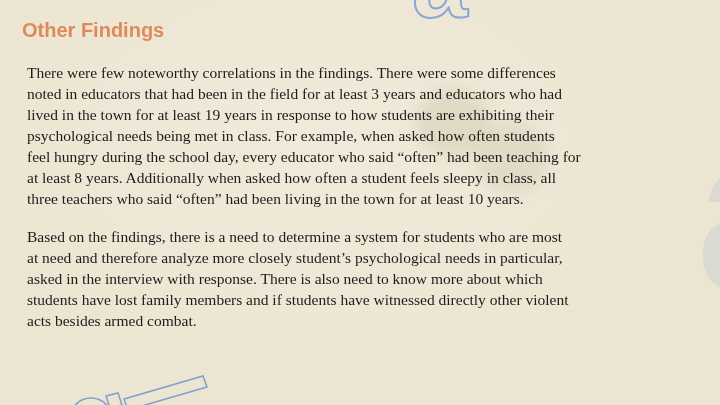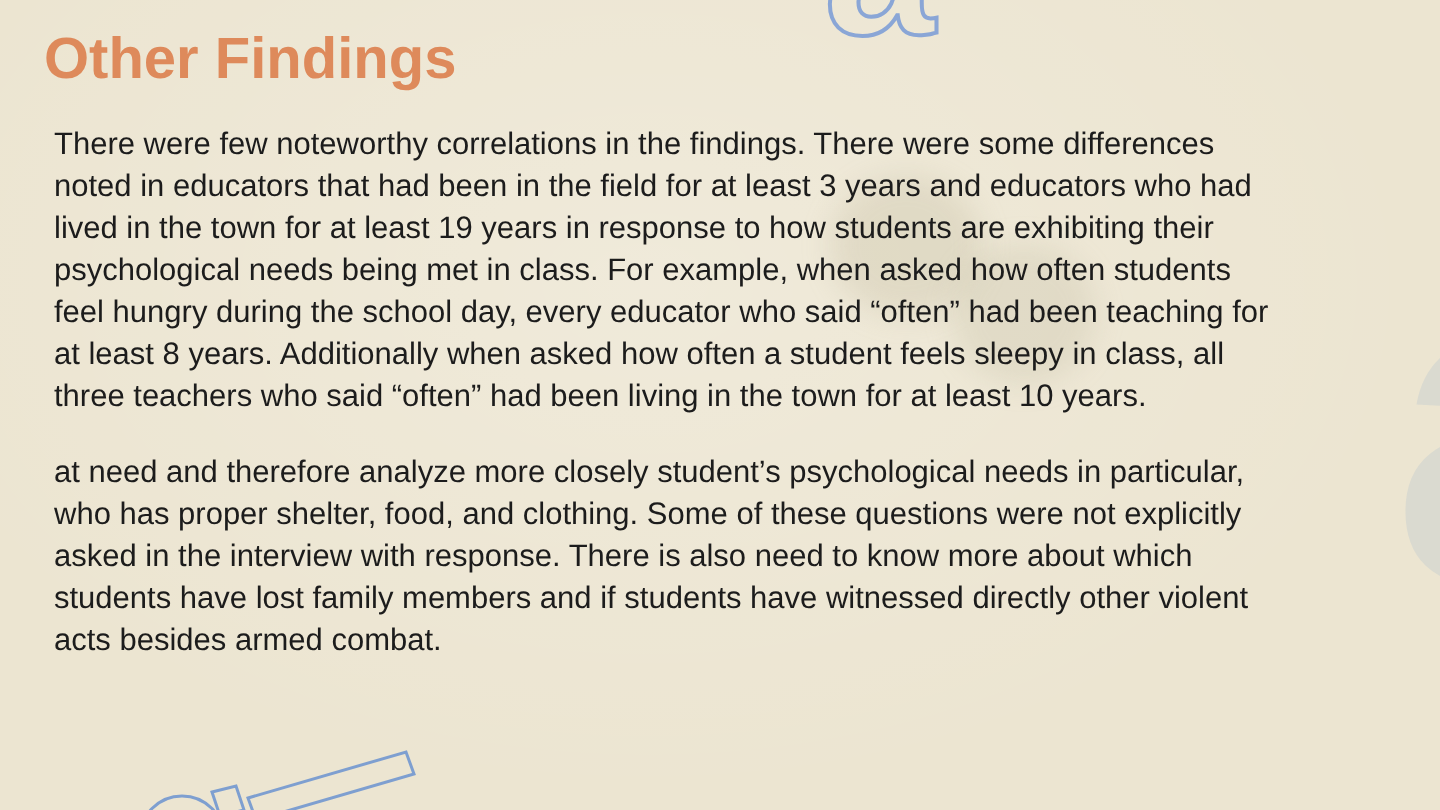--- a/index.html
+++ b/index.html
@@ -15,39 +15,39 @@
     background:
       radial-gradient(ellipse at 45% 35%, rgba(255,255,255,0.20), rgba(255,255,255,0) 70%),
       #ECE5D1;
     font-family: "Liberation Sans", sans-serif;
   }
   .title {
     position: absolute;
     left: 22px;
     top: 14px;
     margin: 0;
-    font-size: 29px;
+    font-size: 20px;
     line-height: 32px;
     font-weight: bold;
     color: #DE8A5B;
     letter-spacing: 0px;
   }
   .body-text {
     position: absolute;
     left: 27px;
     top: 62px;
     width: 685px;
     color: #1C1C1C;
     font-size: 15.5px;
     line-height: 21px;
     font-weight: 500;
   }
   .paragraph { margin: 0; }
   .paragraph + .paragraph { margin-top: 17px; }
-  .body-line { white-space: nowrap; }
+  .body-line { white-space: nowrap; font-family: Liberation Serif, serif; }
 
   .decor-top-a {
     position: absolute;
     left: 408px;
     top: 0px;
     width: 74px;
     height: 20px;
     overflow: hidden;
   }
   .decor-right-a {
@@ -108,21 +108,21 @@
     <div class="paragraph">
       <div class="body-line">There were few noteworthy correlations in the findings. There were some differences</div>
       <div class="body-line">noted in educators that had been in the field for at least 3 years and educators who had</div>
       <div class="body-line">lived in the town for at least 19 years in response to how students are exhibiting their</div>
       <div class="body-line">psychological needs being met in class. For example, when asked how often students</div>
       <div class="body-line">feel hungry during the school day, every educator who said “often” had been teaching for</div>
       <div class="body-line">at least 8 years. Additionally when asked how often a student feels sleepy in class, all</div>
       <div class="body-line">three teachers who said “often” had been living in the town for at least 10 years.</div>
     </div>
     <div class="paragraph">
+      <div class="body-line">Based on the findings, there is a need to determine a system for students who are most</div>
       <div class="body-line">at need and therefore analyze more closely student’s psychological needs in particular,</div>
-      <div class="body-line">who has proper shelter, food, and clothing. Some of these questions were not explicitly</div>
       <div class="body-line">asked in the interview with response. There is also need to know more about which</div>
       <div class="body-line">students have lost family members and if students have witnessed directly other violent</div>
       <div class="body-line">acts besides armed combat.</div>
     </div>
   </div>
 
 </div>
 
 </body></html>

